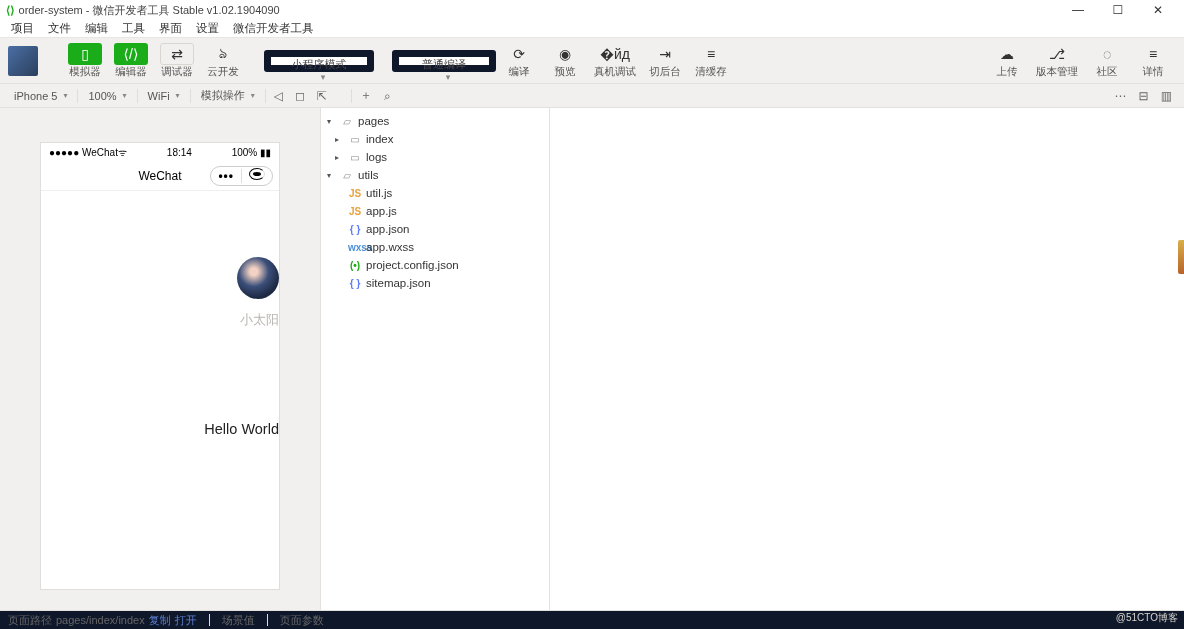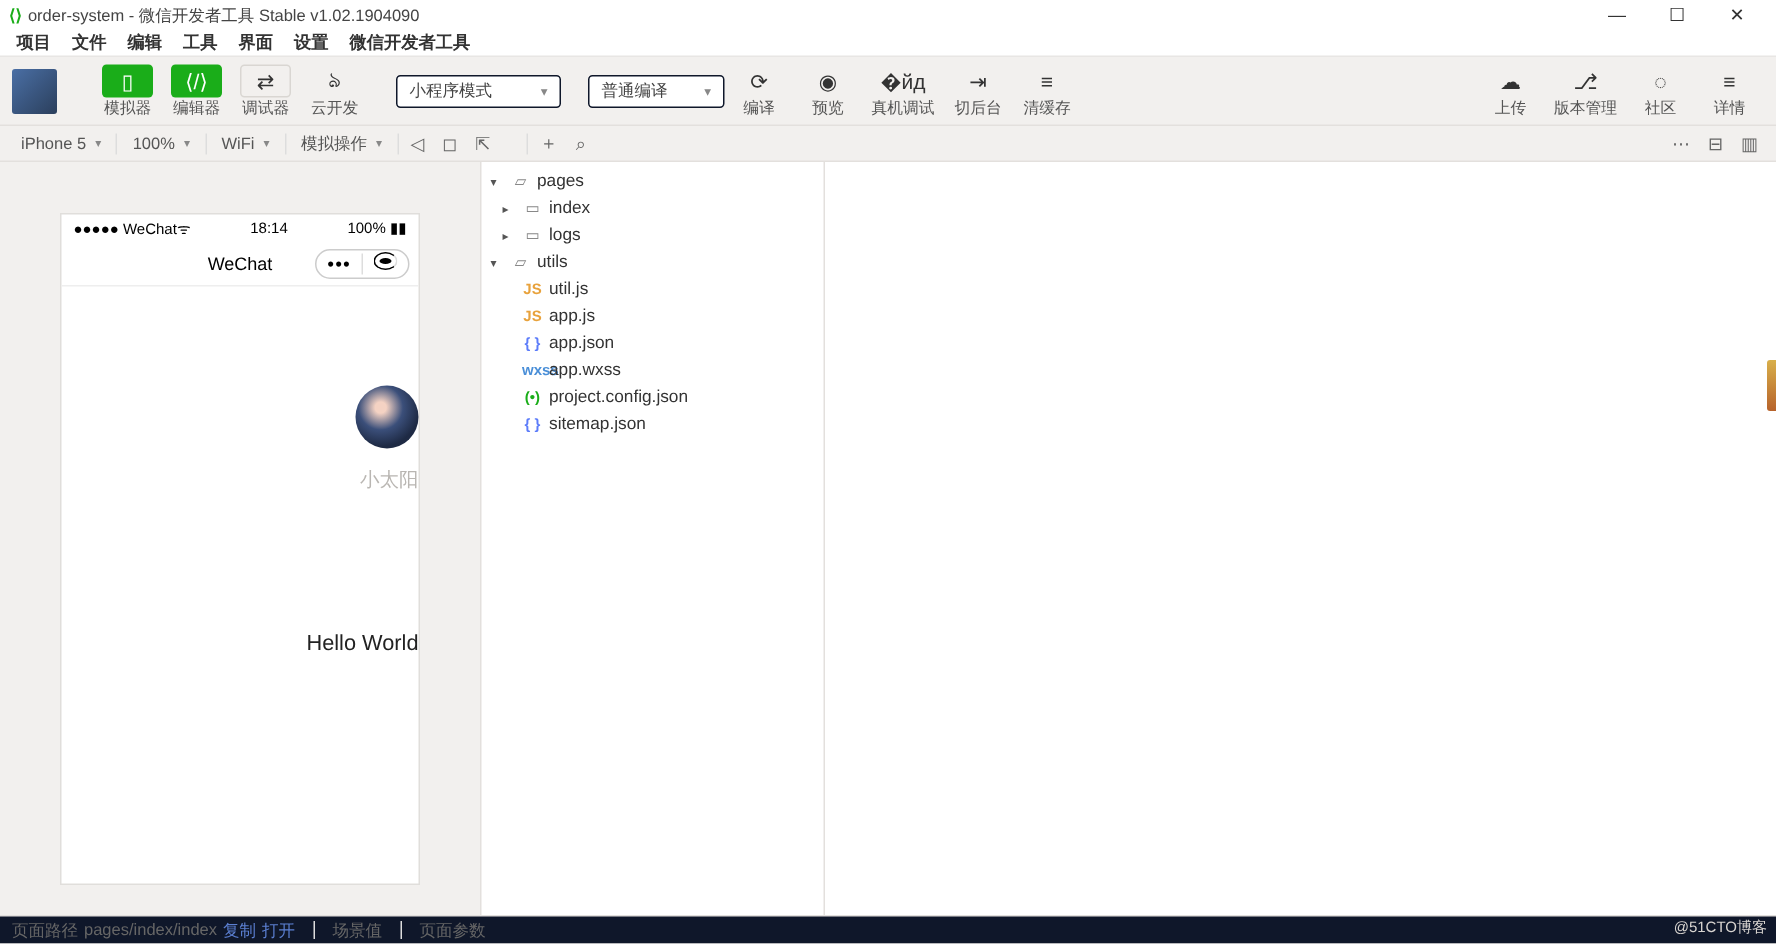--- a/index.html
+++ b/index.html
@@ -2,29 +2,29 @@
 <html><head>
 <meta charset="utf-8">
 <style>
 * { margin: 0; padding: 0; box-sizing: border-box; font-family: -apple-system, "Segoe UI", "Microsoft YaHei", sans-serif; }
 html, body { width: 1184px; height: 629px; overflow: hidden; background: #f2f0ee; }
 .titlebar { height: 20px; display: flex; align-items: center; padding: 0 6px; background: #fff; font-size: 11px; color: #444; }
 .titlebar .logo { color: #1aad19; font-weight: bold; margin-right: 4px; }
 .titlebar .spacer { flex: 1; }
 .titlebar .winbtn { width: 40px; text-align: center; font-size: 12px; color: #333; cursor: default; }
 .menubar { height: 18px; display: flex; align-items: center; background: #fff; padding: 0 4px; font-size: 11.5px; color: #333; border-bottom: 1px solid #e8e6e4; }
-.menubar span { padding: 0 7px; font-weight: bold; }
+.menubar span { padding: 0 7px; }
 .toolbar { height: 46px; display: flex; align-items: center; background: #f2f0ee; border-bottom: 1px solid #e3e0dd; padding: 0 8px; }
 .toolbar .avatar { width: 30px; height: 30px; border-radius: 2px; background: linear-gradient(135deg,#4a6fa5,#2b3f5c); margin-right: 24px; }
 .toolbar .tbtn { display: flex; flex-direction: column; align-items: center; justify-content: center; font-size: 10.5px; color: #555; padding: 0 6px; min-width: 34px; }
 .toolbar .tbtn .ico { height: 22px; width: 34px; display: flex; align-items: center; justify-content: center; border-radius: 3px; font-size: 14px; color: #333; }
 .toolbar .tbtn.green .ico { background: #1aad19; color: #fff; }
 .toolbar .tbtn.outline .ico { border: 1px solid #d9d6d2; }
 .toolbar .sep { width: 18px; }
-.toolbar .dropdown { height: 22px; border: 1px solid #0f172a; border-radius: 3px; background: #fff; font-size: 11px; color: #444; display: flex; align-items: center; padding: 0 8px; justify-content: space-between; }
+.toolbar .dropdown { height: 22px; border: 7px solid #0f172a; border-radius: 3px; background: #fff; font-size: 11px; color: #444; display: flex; align-items: center; padding: 0 8px; justify-content: space-between; flex-direction: column; }
 .toolbar .dropdown .arr { font-size: 9px; color: #888; margin-left: 8px; }
 .toolbar .flex { flex: 1; }
 .subbar { height: 24px; display: flex; align-items: center; background: #f2f0ee; border-bottom: 1px solid #e3e0dd; font-size: 11px; color: #555; padding: 0 6px; }
 .subbar .dd { display: flex; align-items: center; padding: 0 8px; height: 100%; }
 .subbar .dd .arr { font-size: 8px; color: #888; margin-left: 6px; }
 .subbar .ic { padding: 0 6px; font-size: 12px; color: #666; }
 .subbar .vsep { width: 1px; height: 14px; background: #ddd; margin: 0 2px; }
 .main { display: flex; height: 502px; }
 .simpane { width: 320px; background: #f2f0ee; display: flex; flex-direction: column; align-items: center; padding-top: 34px; }
 .device { width: 240px; height: 448px; background: #fff; border: 1px solid #e0dedb; display: flex; flex-direction: column; }
@@ -99,21 +99,21 @@
       <div class="ico">ঌ</div>
       <span>云开发</span>
     </div>
 
   <div class="sep"></div>
   <div class="dropdown" style="width:110px">
     <span>小程序模式</span>
       <span class="arr">▾</span>
   </div>
   <div class="sep"></div>
-  <div class="dropdown" style="width:91px">
+  <div class="dropdown" style="width:104px">
     <span>普通编译</span>
       <span class="arr">▾</span>
   </div>
 
   <div class="tbtn">
       <div class="ico">⟳</div>
       <span>编译</span>
     </div>
   <div class="tbtn">
       <div class="ico">◉</div>

